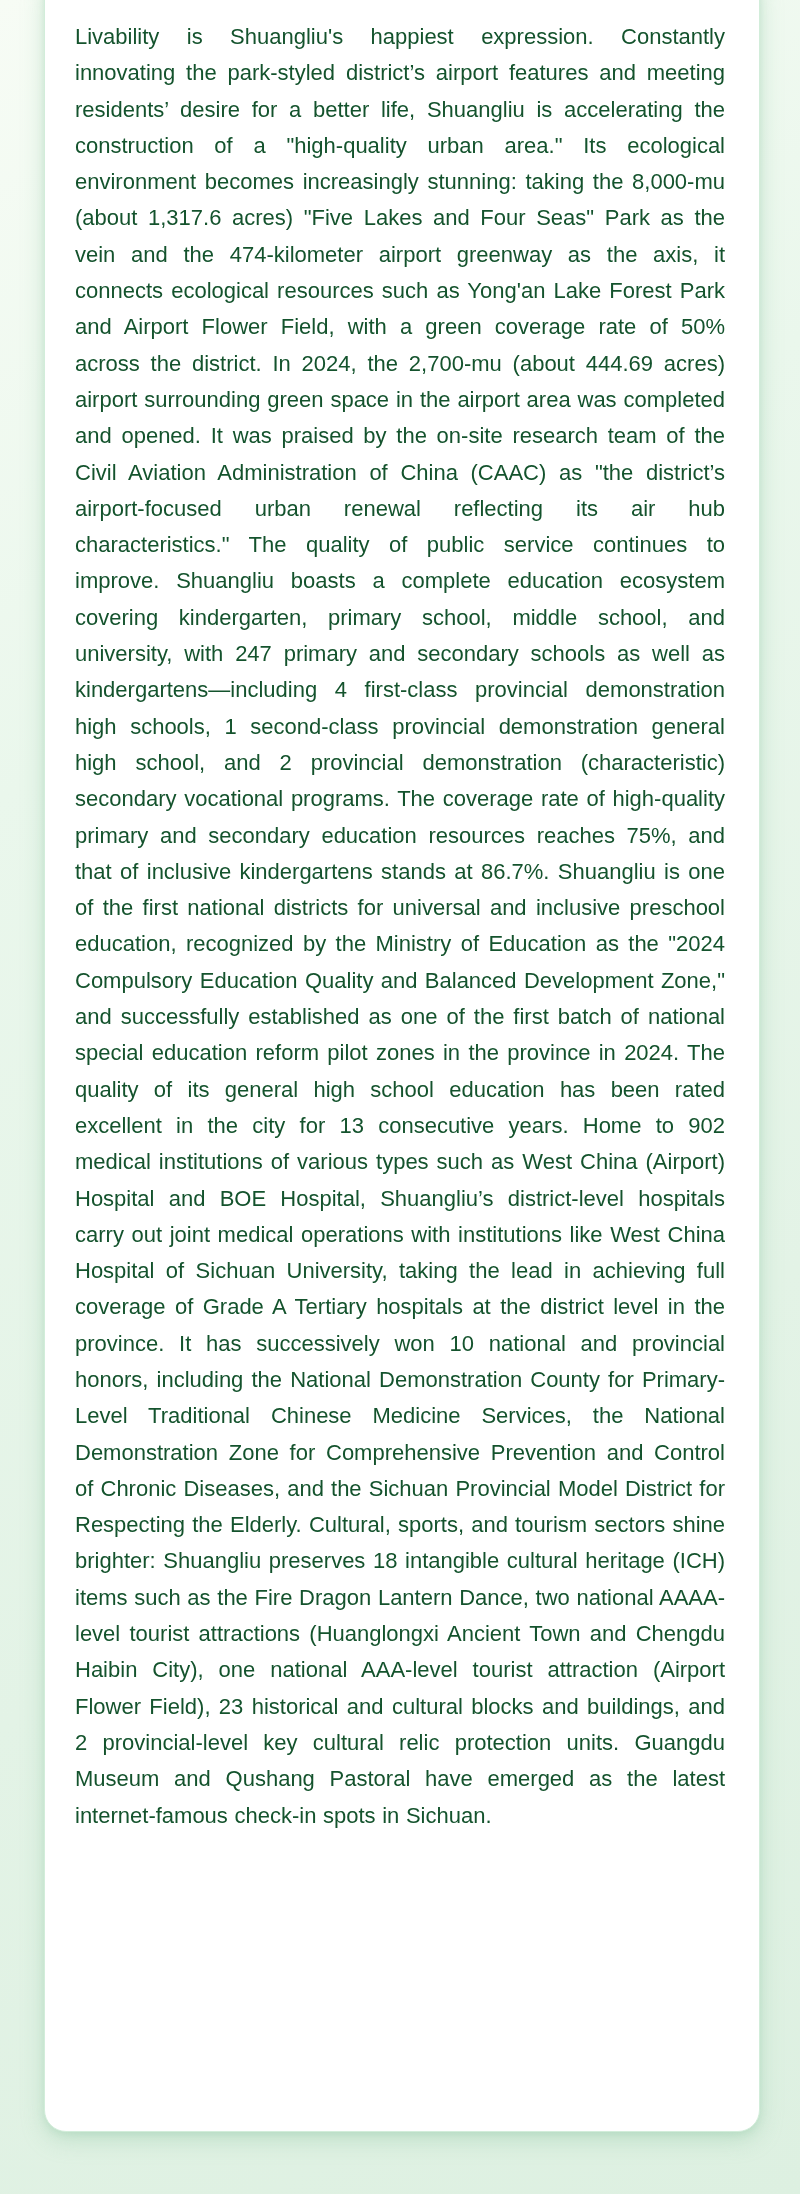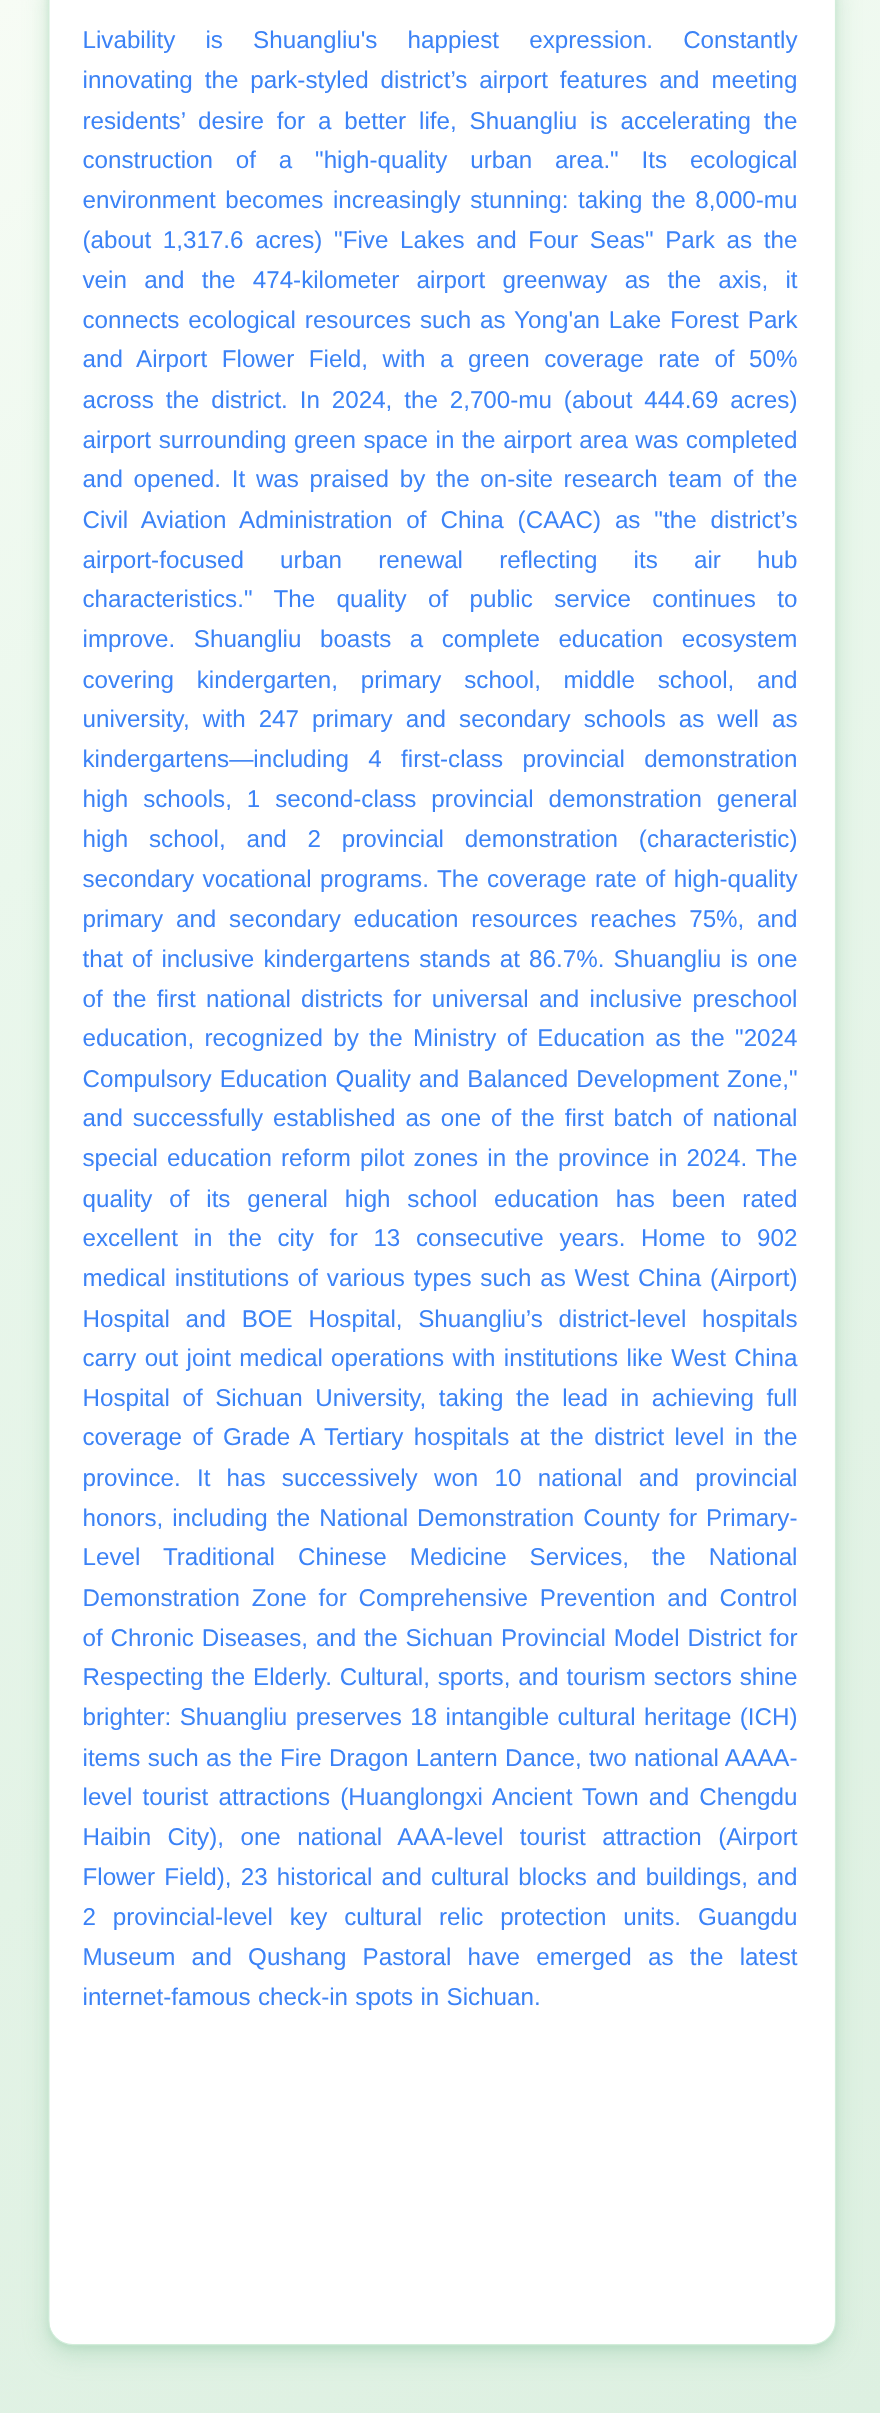--- a/index.html
+++ b/index.html
@@ -23,21 +23,21 @@
     box-sizing: border-box;
     background: #ffffff;
     border: 1px solid #d2edda;
     border-radius: 22px;
     box-shadow: 0 8px 22px rgba(140, 196, 160, 0.38), 0 2px 6px rgba(150, 205, 170, 0.25);
     padding: 48px 34px 24px 30px;
     overflow: hidden;
   }
   .article-text {
     margin: 0;
-    color: #3b82f6;
+    color: #14532d;
     font-size: 22px;
     line-height: 36.3px;
     text-align: justify;
     text-justify: inter-word;
     word-spacing: 0.5px;
   }
 </style>
 </head>
 <body>
 

